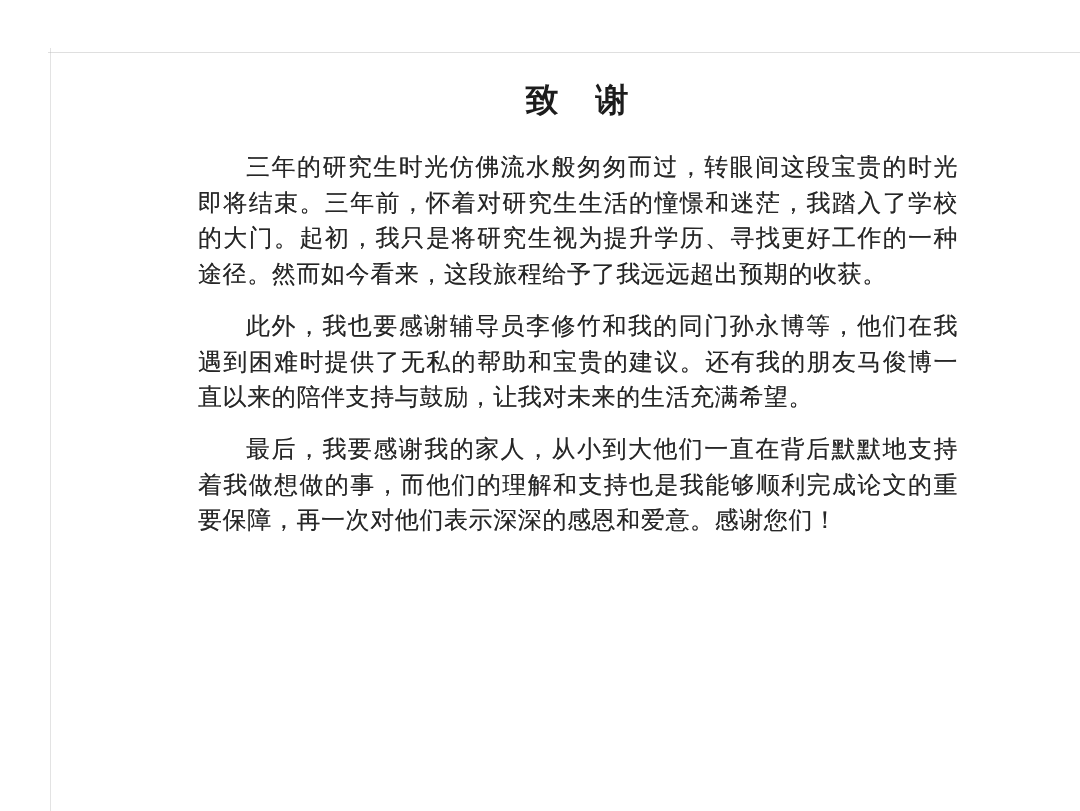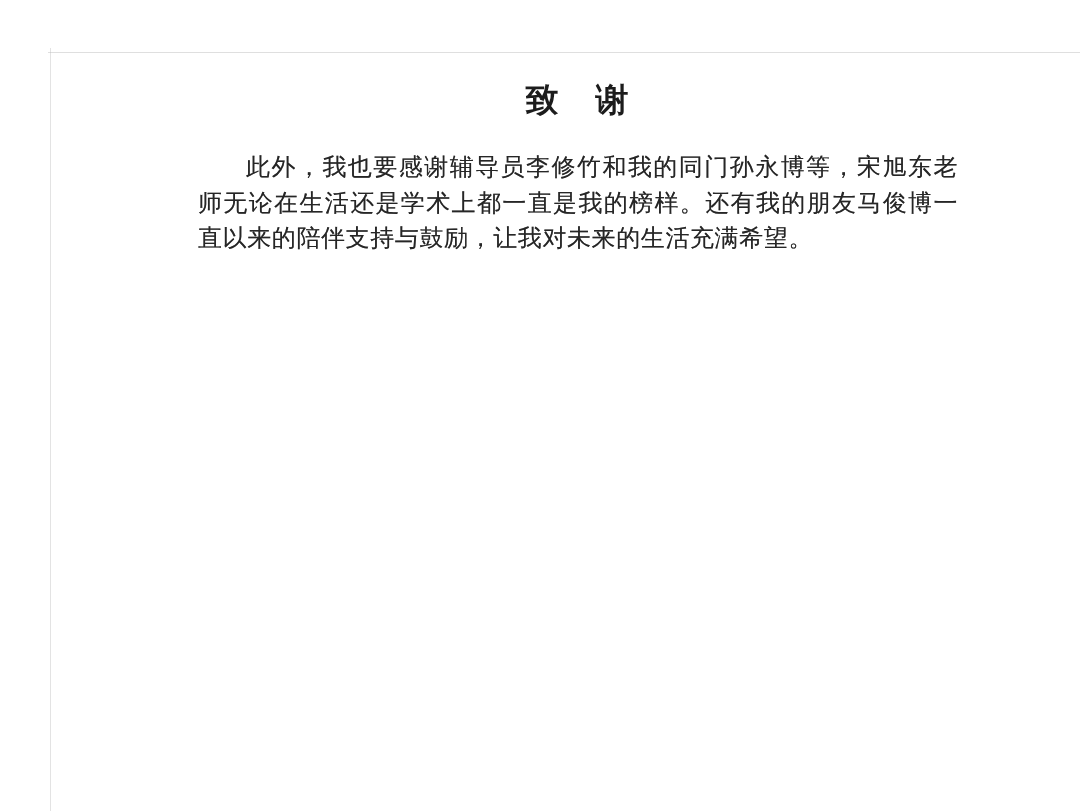--- a/index.html
+++ b/index.html
@@ -49,20 +49,22 @@
   .edge-right{top:0;left:1071px;width:2px;height:100%;opacity:.85;}
   .edge-bottom{top:806px;left:0;width:100%;height:2px;opacity:.7;}
 </style>
 </head>
 <body>
 
 <div class="page">
   <h1 class="doc-title">致　谢</h1>
 
   <div class="doc-body">
-    <p>此外，我也要感谢辅导员李修竹和我的同门孙永博等，宋旭东老师无论在生活还是学术上都一直是我的榜样。还有我的朋友马俊博一直以来的陪伴支持与鼓励，让我对未来的生活充满希望。</p>
+    <p>三年的研究生时光仿佛流水般匆匆而过，转眼间这段宝贵的时光即将结束。三年前，怀着对研究生生活的憧憬和迷茫，我踏入了学校的大门。起初，我只是将研究生视为提升学历、寻找更好工作的一种途径。然而如今看来，这段旅程给予了我远远超出预期的收获。</p>
+    <p>此外，我也要感谢辅导员李修竹和我的同门孙永博等，他们在我遇到困难时提供了无私的帮助和宝贵的建议。还有我的朋友马俊博一直以来的陪伴支持与鼓励，让我对未来的生活充满希望。</p>
+    <p>最后，我要感谢我的家人，从小到大他们一直在背后默默地支持着我做想做的事，而他们的理解和支持也是我能够顺利完成论文的重要保障，再一次对他们表示深深的感恩和爱意。感谢您们！</p>
   </div>
 </div>
 
 <div class="edge edge-top"></div>
 <div class="edge edge-left"></div>
 <div class="edge edge-right"></div>
 <div class="edge edge-bottom"></div>
 
 </body></html>

